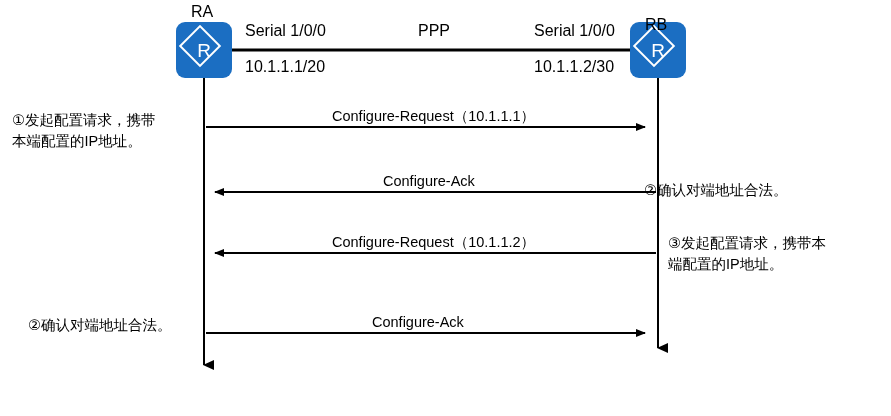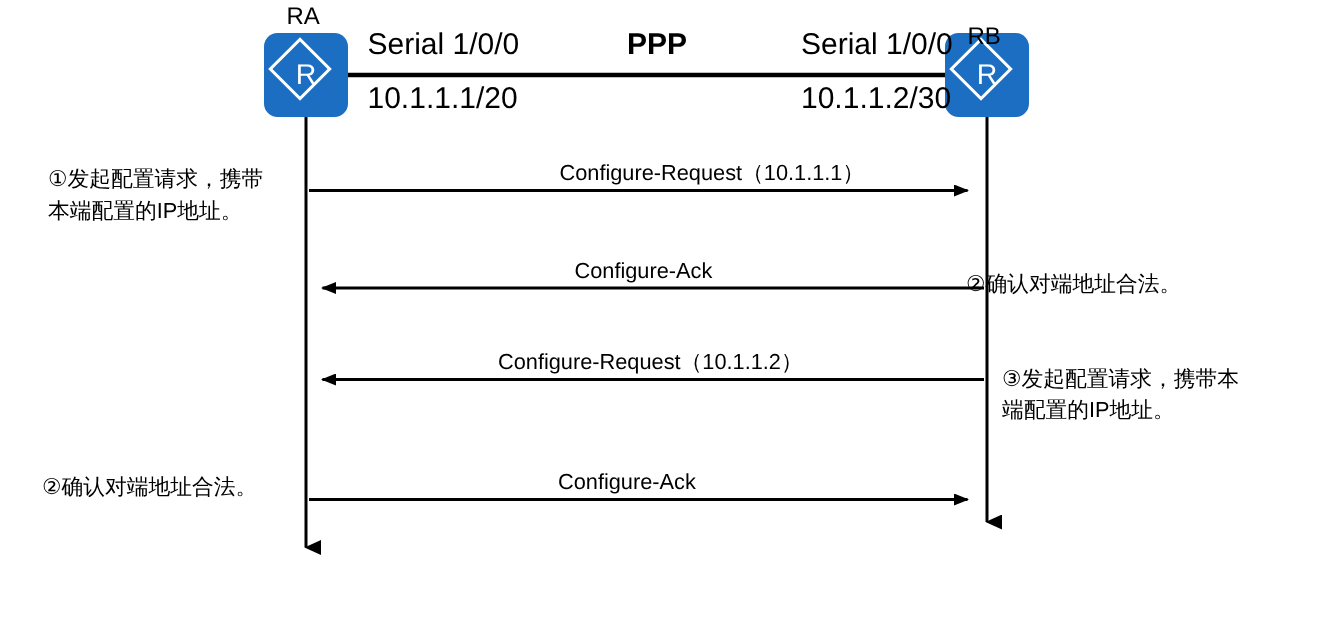--- a/index.html
+++ b/index.html
@@ -65,54 +65,54 @@
     line-height: 18px;
     white-space: nowrap;
     text-align: right;
   }
   #label-ra { left: 191px; top: 3px; }
   #label-rb { left: 645px; top: 16px; }
 
   
   .link-label {
     position: absolute;
-    font-size: 20px;
+    font-size: 16px;
     line-height: 17px;
     white-space: nowrap;
     text-align: right;
   }
   #label-serial-left  { left: 245px; top: 22px; }
   #label-ip-left      { left: 245px; top: 58px; }
-  #label-ppp          { left: 418px; top: 22px; font-weight: bold; }
+  #label-ppp          { left: 418px; top: 22px; }
   #label-serial-right { left: 534px; top: 22px; }
   #label-ip-right     { left: 534px; top: 58px; }
 
   
   .msg-label {
     position: absolute;
     font-size: 14.5px;
     line-height: 18px;
     white-space: nowrap;
     text-align: center;
   }
-  #msg-1 { left: 332px; top: 107px; margin-left: 41px; }
+  #msg-1 { left: 332px; top: 107px; }
   #msg-2 { left: 383px; top: 172px; }
   #msg-3 { left: 332px; top: 233px; }
   #msg-4 { left: 372px; top: 313px; }
 
   
   .annotation {
     position: absolute;
     font-size: 14.5px;
     line-height: 21px;
     white-space: pre-line;
   }
-  #note-1 { left: 32px;  top: 110px; width: 150px; }
+  #note-1 { left: 12px;  top: 110px; width: 150px; }
   #note-2 { left: 644px; top: 180px; width: 200px; }
-  #note-3 { left: 668px; top: 243px; width: 160px; }
+  #note-3 { left: 668px; top: 233px; width: 160px; }
   #note-4 { left: 28px;  top: 315px; width: 200px; }
 </style>
 </head>
 <body>
 
 <svg id="canvas" viewBox="0 0 891 416" xmlns="http://www.w3.org/2000/svg">
   <defs>
     <marker id="arrow-right" markerWidth="10" markerHeight="8" refX="9" refY="4" orient="auto" markerUnits="userSpaceOnUse">
       <path d="M0,0 L10,4 L0,8 z" fill="#000000"></path>
     </marker>

